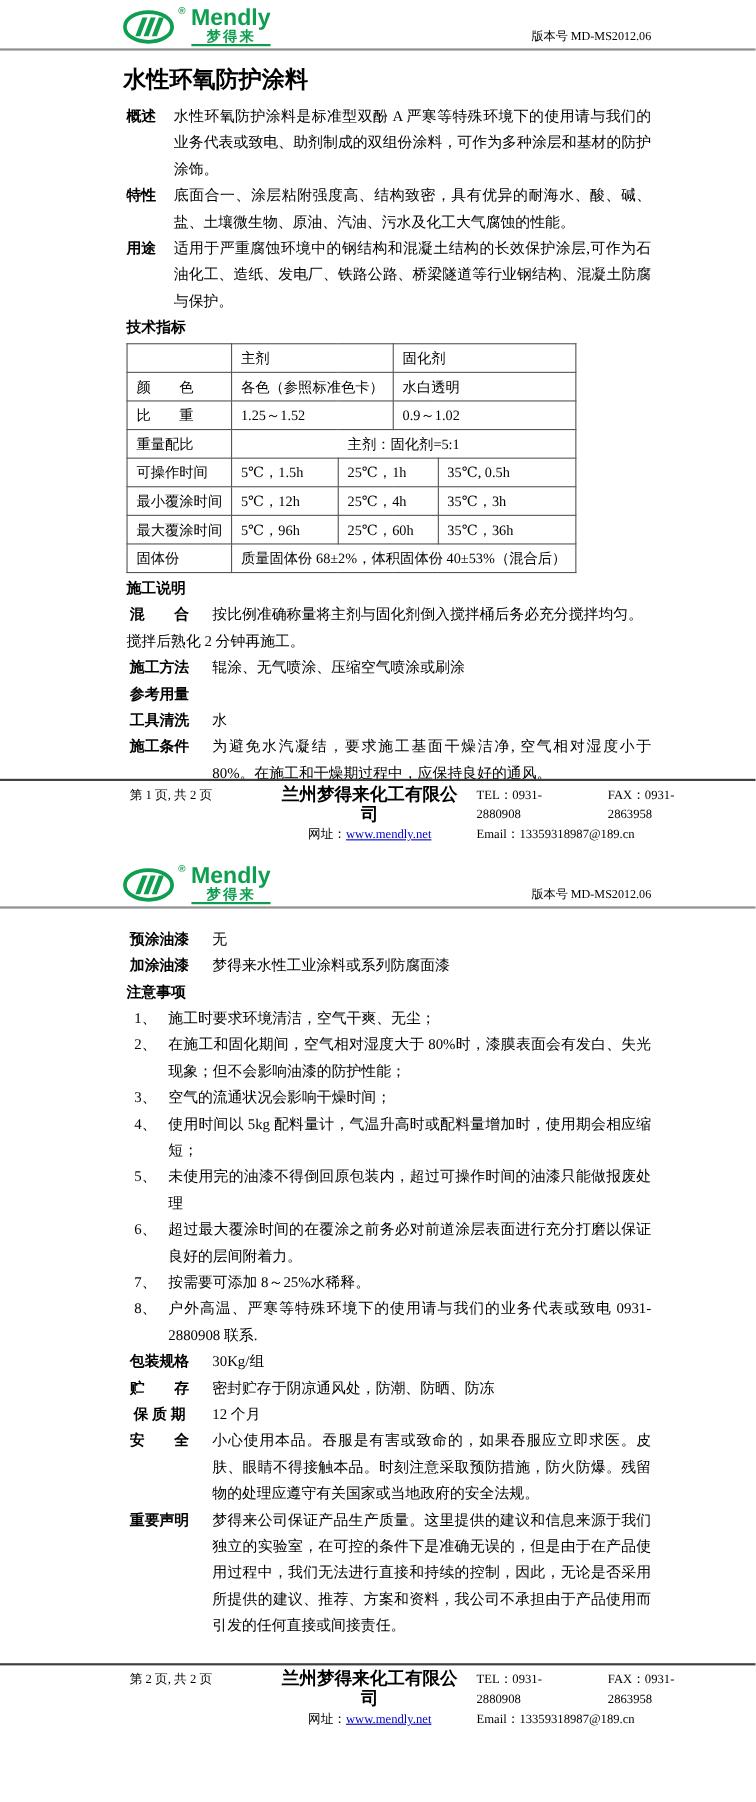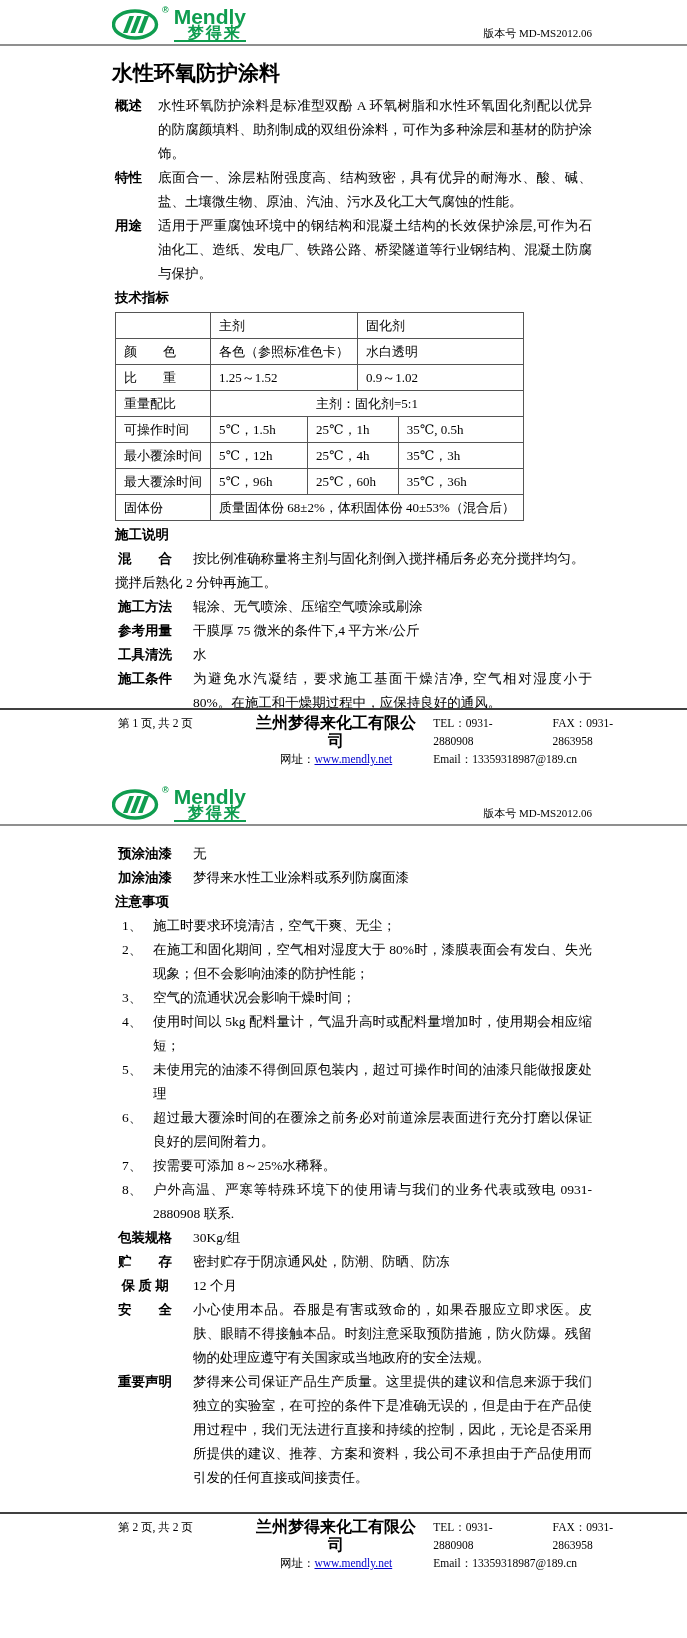--- a/index.html
+++ b/index.html
@@ -24,21 +24,21 @@
   }
   .logo{display:flex;align-items:flex-start;gap:2px;}
   .logo svg{display:block;margin-top:2px;}
   .reg{color:#0f9d4f;font-size:9px;line-height:9px;font-weight:bold;margin-top:-1px;font-family:"Liberation Sans",sans-serif;}
   .logo-txt{display:flex;flex-direction:column;margin-left:3px;}
   .logo-en{
     color:#0f9d4f;font-weight:bold;font-size:21px;line-height:19px;
     font-family:"Liberation Sans","DejaVu Sans",sans-serif;letter-spacing:0px;
   }
   .logo-cn{
-    color:#0f9d4f;font-weight:bold;font-size:16px;line-height:14px;
+    color:#0f9d4f;font-weight:bold;font-size:13px;line-height:14px;
     letter-spacing:2px;padding-left:14px;
     border-bottom:2px solid #0f9d4f;
     font-family:"Liberation Sans","DejaVu Sans",sans-serif;
   }
   .version{font-size:11px;line-height:14px;padding-bottom:2px;}
 
   
   .title{
     margin:12px 0 6px 112px;
     font-size:21px;font-weight:bold;line-height:30px;
@@ -116,21 +116,21 @@
       </span>
     </div>
     <div class="version">版本号 MD-MS2012.06</div>
   </div>
 
   <div class="title">水性环氧防护涂料</div>
 
   <div class="content">
     <div class="sec">
       <span class="lbl">概述</span>
-      <span class="txt">水性环氧防护涂料是标准型双酚 A 环氧树脂和水性环氧固化剂配以优异的防腐颜填料、助剂制成的双组份涂料，可作为多种涂层和基材的防护涂饰。</span>
+      <span class="txt">水性环氧防护涂料是标准型双酚 A 严寒等特殊环境下的使用请与我们的业务代表或致电、助剂制成的双组份涂料，可作为多种涂层和基材的防护涂饰。</span>
     </div>
     <div class="sec">
       <span class="lbl">特性</span>
       <span class="txt">底面合一、涂层粘附强度高、结构致密，具有优异的耐海水、酸、碱、盐、土壤微生物、原油、汽油、污水及化工大气腐蚀的性能。</span>
     </div>
     <div class="sec">
       <span class="lbl">用途</span>
       <span class="txt">适用于严重腐蚀环境中的钢结构和混凝土结构的长效保护涂层,可作为石油化工、造纸、发电厂、铁路公路、桥梁隧道等行业钢结构、混凝土防腐与保护。</span>
     </div>
 
@@ -195,21 +195,20 @@
       <span class="lbl2">混　　合</span>
       <span class="ctx">按比例准确称量将主剂与固化剂倒入搅拌桶后务必充分搅拌均匀。</span>
     </div>
     <div class="hang">搅拌后熟化 2 分钟再施工。</div>
     <div class="crow">
       <span class="lbl2">施工方法</span>
       <span class="ctx">辊涂、无气喷涂、压缩空气喷涂或刷涂</span>
     </div>
     <div class="crow">
       <span class="lbl2">参考用量</span>
-      <span class="ctx">干膜厚 75 微米的条件下,4 平方米/公斤</span>
     </div>
     <div class="crow">
       <span class="lbl2">工具清洗</span>
       <span class="ctx">水</span>
     </div>
     <div class="crow">
       <span class="lbl2">施工条件</span>
       <span class="ctx">为避免水汽凝结，要求施工基面干燥洁净, 空气相对湿度小于 80%。在施工和干燥期过程中，应保持良好的通风。</span>
     </div>
   </div>

